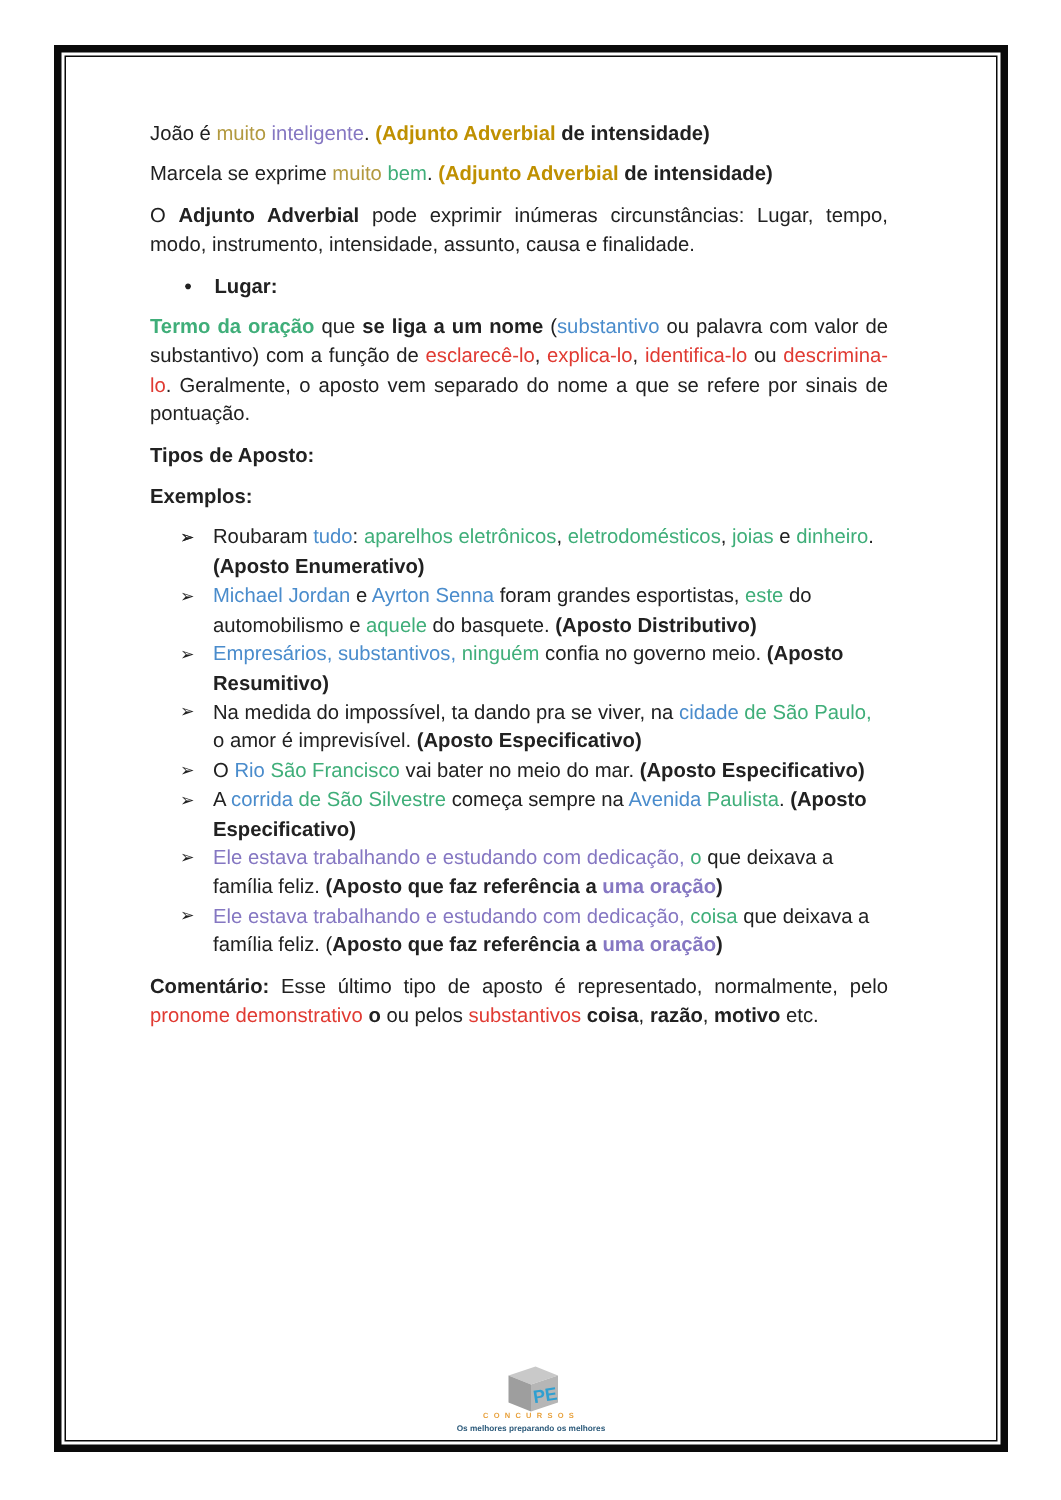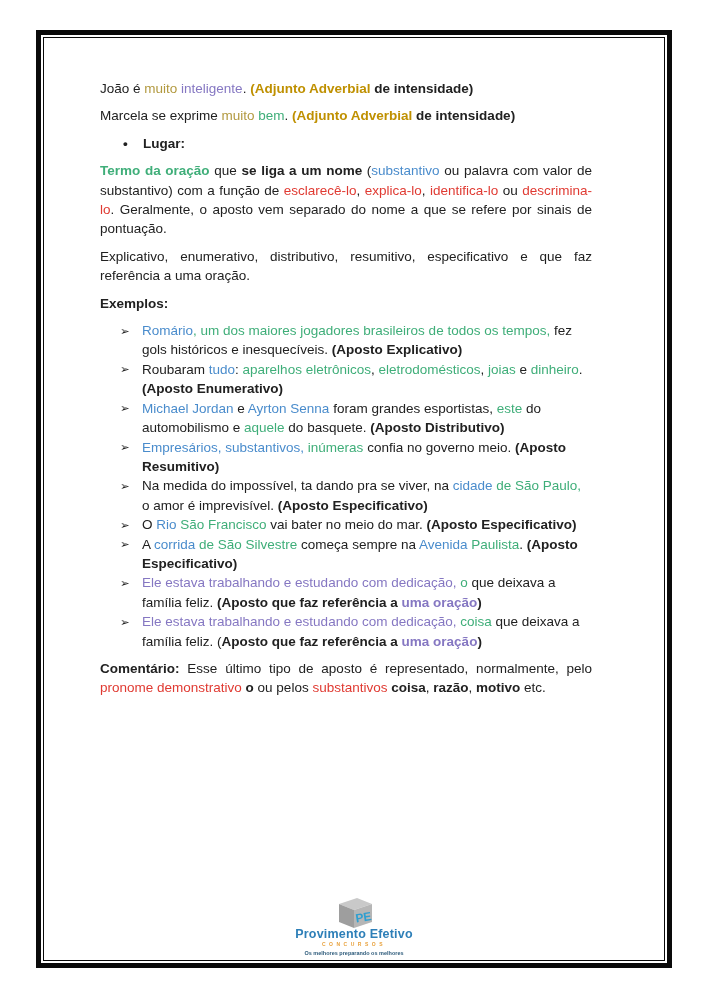--- a/index.html
+++ b/index.html
@@ -43,53 +43,53 @@
 </style>
 </head>
 <body>
 
 <div class="frame">
   <div class="frame-inner">
 
     <div class="content">
       <p><span style="color: rgb(33, 33, 33);">João é </span><span style="color: rgb(178, 153, 63);">muito</span><span style="color: rgb(33, 33, 33);"> </span><span style="color: rgb(133, 119, 194);">inteligente</span><span style="color: rgb(33, 33, 33);">. </span><span style="color: rgb(191, 144, 0); font-weight: bold;">(Adjunto Adverbial</span><span style="color: rgb(33, 33, 33); font-weight: bold;"> de intensidade)</span></p>
       <p><span style="color: rgb(33, 33, 33);">Marcela se exprime </span><span style="color: rgb(178, 153, 63);">muito</span><span style="color: rgb(33, 33, 33);"> </span><span style="color: rgb(63, 174, 121);">bem</span><span style="color: rgb(33, 33, 33);">. </span><span style="color: rgb(191, 144, 0); font-weight: bold;">(Adjunto Adverbial</span><span style="color: rgb(33, 33, 33); font-weight: bold;"> de intensidade)</span></p>
+      <p><span style="color: rgb(33, 33, 33);">O </span><span style="color: rgb(33, 33, 33); font-weight: bold;">Adjunto Adverbial</span><span style="color: rgb(33, 33, 33);"> pode exprimir inúmeras circunstâncias: Lugar, tempo, modo, instrumento, intensidade, assunto, causa e finalidade.</span></p>
 
       <div class="bullet-line mt-xl">
         <span class="marker">•</span>
         <span><span style="color: rgb(33, 33, 33); font-weight: bold;">Lugar:</span></span>
       </div>
 
       <p class="mt-lg"><span style="color: rgb(63, 174, 121); font-weight: bold;">Termo da oração</span><span style="color: rgb(33, 33, 33);"> que </span><span style="color: rgb(33, 33, 33); font-weight: bold;">se liga a um nome</span><span style="color: rgb(33, 33, 33);"> (</span><span style="color: rgb(74, 140, 204);">substantivo</span><span style="color: rgb(33, 33, 33);"> ou palavra com valor de substantivo) com a função de </span><span style="color: rgb(224, 58, 50);">esclarecê-lo</span><span style="color: rgb(33, 33, 33);">, </span><span style="color: rgb(224, 58, 50);">explica-lo</span><span style="color: rgb(33, 33, 33);">, </span><span style="color: rgb(224, 58, 50);">identifica-lo</span><span style="color: rgb(33, 33, 33);"> ou </span><span style="color: rgb(224, 58, 50);">descrimina-lo</span><span style="color: rgb(33, 33, 33);">. Geralmente, o aposto vem separado do nome a que se refere por sinais de pontuação.</span></p>
 
-      <p><span style="color: rgb(33, 33, 33);">Explicativo, enumerativo, distributivo, resumitivo, especificativo e que faz referência a uma oração.</span></p>
+      <p class="mt-md"><span style="color: rgb(33, 33, 33); font-weight: bold;">Tipos de Aposto:</span></p>
 
       <p class="mt-sm"><span style="color: rgb(33, 33, 33); font-weight: bold;">Exemplos:</span></p>
 
       <ul class="examples">
-        <li><span class="marker">➢</span><span><span style="color: rgb(74, 140, 204);">Romário</span><span style="color: rgb(63, 174, 121);">, um dos maiores jogadores brasileiros de todos os tempos,</span><span style="color: rgb(33, 33, 33);"> fez gols históricos e inesquecíveis. </span><span style="color: rgb(33, 33, 33); font-weight: bold;">(Aposto Explicativo)</span></span></li>
+        <li><span class="marker">➢</span></li>
         <li><span class="marker">➢</span><span><span style="color: rgb(33, 33, 33);">Roubaram </span><span style="color: rgb(74, 140, 204);">tudo</span><span style="color: rgb(33, 33, 33);">: </span><span style="color: rgb(63, 174, 121);">aparelhos eletrônicos</span><span style="color: rgb(33, 33, 33);">, </span><span style="color: rgb(63, 174, 121);">eletrodomésticos</span><span style="color: rgb(33, 33, 33);">, </span><span style="color: rgb(63, 174, 121);">joias</span><span style="color: rgb(33, 33, 33);"> e </span><span style="color: rgb(63, 174, 121);">dinheiro</span><span style="color: rgb(33, 33, 33);">. </span><span style="color: rgb(33, 33, 33); font-weight: bold;">(Aposto Enumerativo)</span></span></li>
         <li><span class="marker">➢</span><span><span style="color: rgb(74, 140, 204);">Michael Jordan</span><span style="color: rgb(33, 33, 33);"> e </span><span style="color: rgb(74, 140, 204);">Ayrton Senna</span><span style="color: rgb(33, 33, 33);"> foram grandes esportistas, </span><span style="color: rgb(63, 174, 121);">este</span><span style="color: rgb(33, 33, 33);"> do automobilismo e </span><span style="color: rgb(63, 174, 121);">aquele</span><span style="color: rgb(33, 33, 33);"> do basquete. </span><span style="color: rgb(33, 33, 33); font-weight: bold;">(Aposto Distributivo)</span></span></li>
-        <li><span class="marker">➢</span><span><span style="color: rgb(74, 140, 204);">Empresários, substantivos,</span><span style="color: rgb(33, 33, 33);"> </span><span style="color: rgb(63, 174, 121);">inúmeras</span><span style="color: rgb(33, 33, 33);"> confia no governo meio. </span><span style="color: rgb(33, 33, 33); font-weight: bold;">(Aposto Resumitivo)</span></span></li>
+        <li><span class="marker">➢</span><span><span style="color: rgb(74, 140, 204);">Empresários, substantivos,</span><span style="color: rgb(33, 33, 33);"> </span><span style="color: rgb(63, 174, 121);">ninguém</span><span style="color: rgb(33, 33, 33);"> confia no governo meio. </span><span style="color: rgb(33, 33, 33); font-weight: bold;">(Aposto Resumitivo)</span></span></li>
         <li><span class="marker">➢</span><span><span style="color: rgb(33, 33, 33);">Na medida do impossível, ta dando pra se viver, na </span><span style="color: rgb(74, 140, 204);">cidade</span><span style="color: rgb(33, 33, 33);"> </span><span style="color: rgb(63, 174, 121);">de São Paulo,</span><span style="color: rgb(33, 33, 33);"> o amor é imprevisível. </span><span style="color: rgb(33, 33, 33); font-weight: bold;">(Aposto Especificativo)</span></span></li>
         <li><span class="marker">➢</span><span><span style="color: rgb(33, 33, 33);">O </span><span style="color: rgb(74, 140, 204);">Rio</span><span style="color: rgb(33, 33, 33);"> </span><span style="color: rgb(63, 174, 121);">São Francisco</span><span style="color: rgb(33, 33, 33);"> vai bater no meio do mar. </span><span style="color: rgb(33, 33, 33); font-weight: bold;">(Aposto Especificativo)</span></span></li>
         <li><span class="marker">➢</span><span><span style="color: rgb(33, 33, 33);">A </span><span style="color: rgb(74, 140, 204);">corrida</span><span style="color: rgb(33, 33, 33);"> </span><span style="color: rgb(63, 174, 121);">de São Silvestre</span><span style="color: rgb(33, 33, 33);"> começa sempre na </span><span style="color: rgb(74, 140, 204);">Avenida</span><span style="color: rgb(33, 33, 33);"> </span><span style="color: rgb(63, 174, 121);">Paulista</span><span style="color: rgb(33, 33, 33);">. </span><span style="color: rgb(33, 33, 33); font-weight: bold;">(Aposto Especificativo)</span></span></li>
         <li><span class="marker">➢</span><span><span style="color: rgb(133, 119, 194);">Ele estava trabalhando e estudando com dedicação,</span><span style="color: rgb(33, 33, 33);"> </span><span style="color: rgb(63, 174, 121);">o</span><span style="color: rgb(33, 33, 33);"> que deixava a família feliz. </span><span style="color: rgb(33, 33, 33); font-weight: bold;">(Aposto que faz referência a </span><span style="color: rgb(133, 119, 194); font-weight: bold;">uma oração</span><span style="color: rgb(33, 33, 33); font-weight: bold;">)</span></span></li>
         <li><span class="marker">➢</span><span><span style="color: rgb(133, 119, 194);">Ele estava trabalhando e estudando com dedicação,</span><span style="color: rgb(33, 33, 33);"> </span><span style="color: rgb(63, 174, 121);">coisa</span><span style="color: rgb(33, 33, 33);"> que deixava a família feliz. (</span><span style="color: rgb(33, 33, 33); font-weight: bold;">Aposto que faz referência a </span><span style="color: rgb(133, 119, 194); font-weight: bold;">uma oração</span><span style="color: rgb(33, 33, 33); font-weight: bold;">)</span></span></li>
       </ul>
 
       <p class="comment"><span style="color: rgb(33, 33, 33); font-weight: bold;">Comentário:</span><span style="color: rgb(33, 33, 33);"> Esse último tipo de aposto é representado, normalmente, pelo </span><span style="color: rgb(224, 58, 50);">pronome demonstrativo</span><span style="color: rgb(33, 33, 33);"> </span><span style="color: rgb(33, 33, 33); font-weight: bold;">o</span><span style="color: rgb(33, 33, 33);"> ou pelos </span><span style="color: rgb(224, 58, 50);">substantivos</span><span style="color: rgb(33, 33, 33);"> </span><span style="color: rgb(33, 33, 33); font-weight: bold;">coisa</span><span style="color: rgb(33, 33, 33);">, </span><span style="color: rgb(33, 33, 33); font-weight: bold;">razão</span><span style="color: rgb(33, 33, 33);">, </span><span style="color: rgb(33, 33, 33); font-weight: bold;">motivo</span><span style="color: rgb(33, 33, 33);"> etc.</span></p>
     </div>
 
     <div class="logo">
       <svg viewBox="0 0 46 34" width="46" height="34" xmlns="http://www.w3.org/2000/svg">
         <polygon points="8,8 26,2 41,8 23,14" fill="#c9c9c9"></polygon>
         <polygon points="8,8 23,14 23,32 8,26" fill="#9e9e9e"></polygon>
         <polygon points="23,14 41,8 41,26 23,32" fill="#b6b6b6"></polygon>
         <text x="24.5" y="25.5" font-size="12" font-weight="bold" fill="#2f9fd0" transform="rotate(-9 31 22)" font-family="Liberation Sans, sans-serif">PE</text>
       </svg>
-      <div class="logo-title" style="color: rgb(45, 127, 184);">Provimento Efetivo</div>
       <div class="logo-sub" style="color: rgb(232, 161, 60);">CONCURSOS</div>
       <div class="logo-tagline" style="color: rgb(44, 90, 122);">Os melhores preparando os melhores</div>
     </div>
 
   </div>
 </div>
 
 </body></html>

